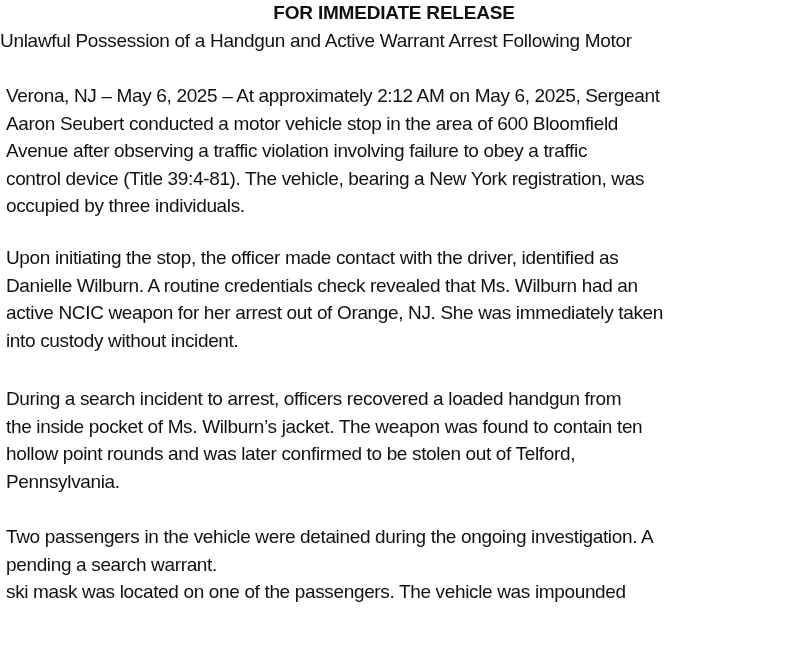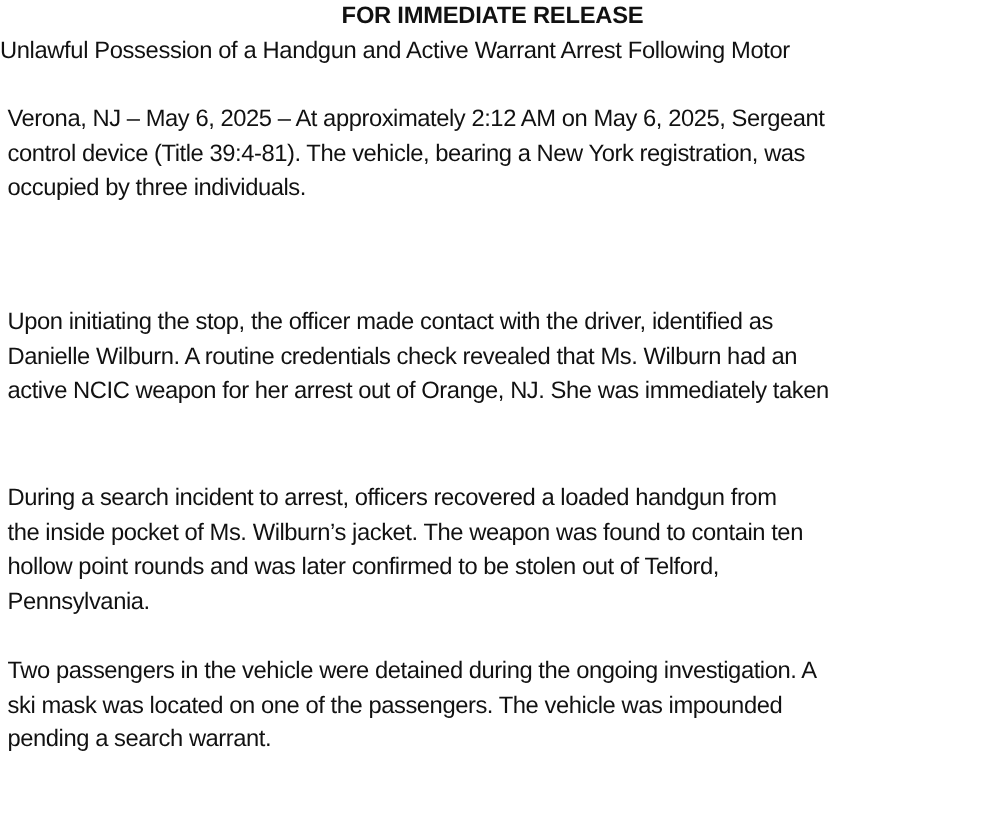--- a/index.html
+++ b/index.html
@@ -60,35 +60,38 @@
 
 <div class="doc">
   <div class="header-title">FOR IMMEDIATE RELEASE</div>
 
   <div class="headline">
     <span class="line">Unlawful Possession of a Handgun and Active Warrant Arrest Following Motor</span>
   </div>
 
   <div class="para" id="p1">
     <span class="line">Verona, NJ – May 6, 2025 – At approximately 2:12 AM on May 6, 2025, Sergeant</span>
+    <span class="line">Aaron Seubert conducted a motor vehicle stop in the area of 600 Bloomfield</span>
+    <span class="line">Avenue after observing a traffic violation involving failure to obey a traffic</span>
     <span class="line">control device (Title 39:4-81). The vehicle, bearing a New York registration, was</span>
     <span class="line">occupied by three individuals.</span>
   </div>
 
   <div class="para" id="p2">
     <span class="line">Upon initiating the stop, the officer made contact with the driver, identified as</span>
     <span class="line">Danielle Wilburn. A routine credentials check revealed that Ms. Wilburn had an</span>
     <span class="line">active NCIC weapon for her arrest out of Orange, NJ. She was immediately taken</span>
+    <span class="line">into custody without incident.</span>
   </div>
 
   <div class="para" id="p3">
     <span class="line">During a search incident to arrest, officers recovered a loaded handgun from</span>
     <span class="line">the inside pocket of Ms. Wilburn’s jacket. The weapon was found to contain ten</span>
     <span class="line">hollow point rounds and was later confirmed to be stolen out of Telford,</span>
     <span class="line">Pennsylvania.</span>
   </div>
 
   <div class="para" id="p4">
     <span class="line">Two passengers in the vehicle were detained during the ongoing investigation. A</span>
+    <span class="line">pending a search warrant.</span>
     <span class="line">ski mask was located on one of the passengers. The vehicle was impounded</span>
-    <span class="line">pending a search warrant.</span>
   </div>
 </div>
 
 </body></html>

